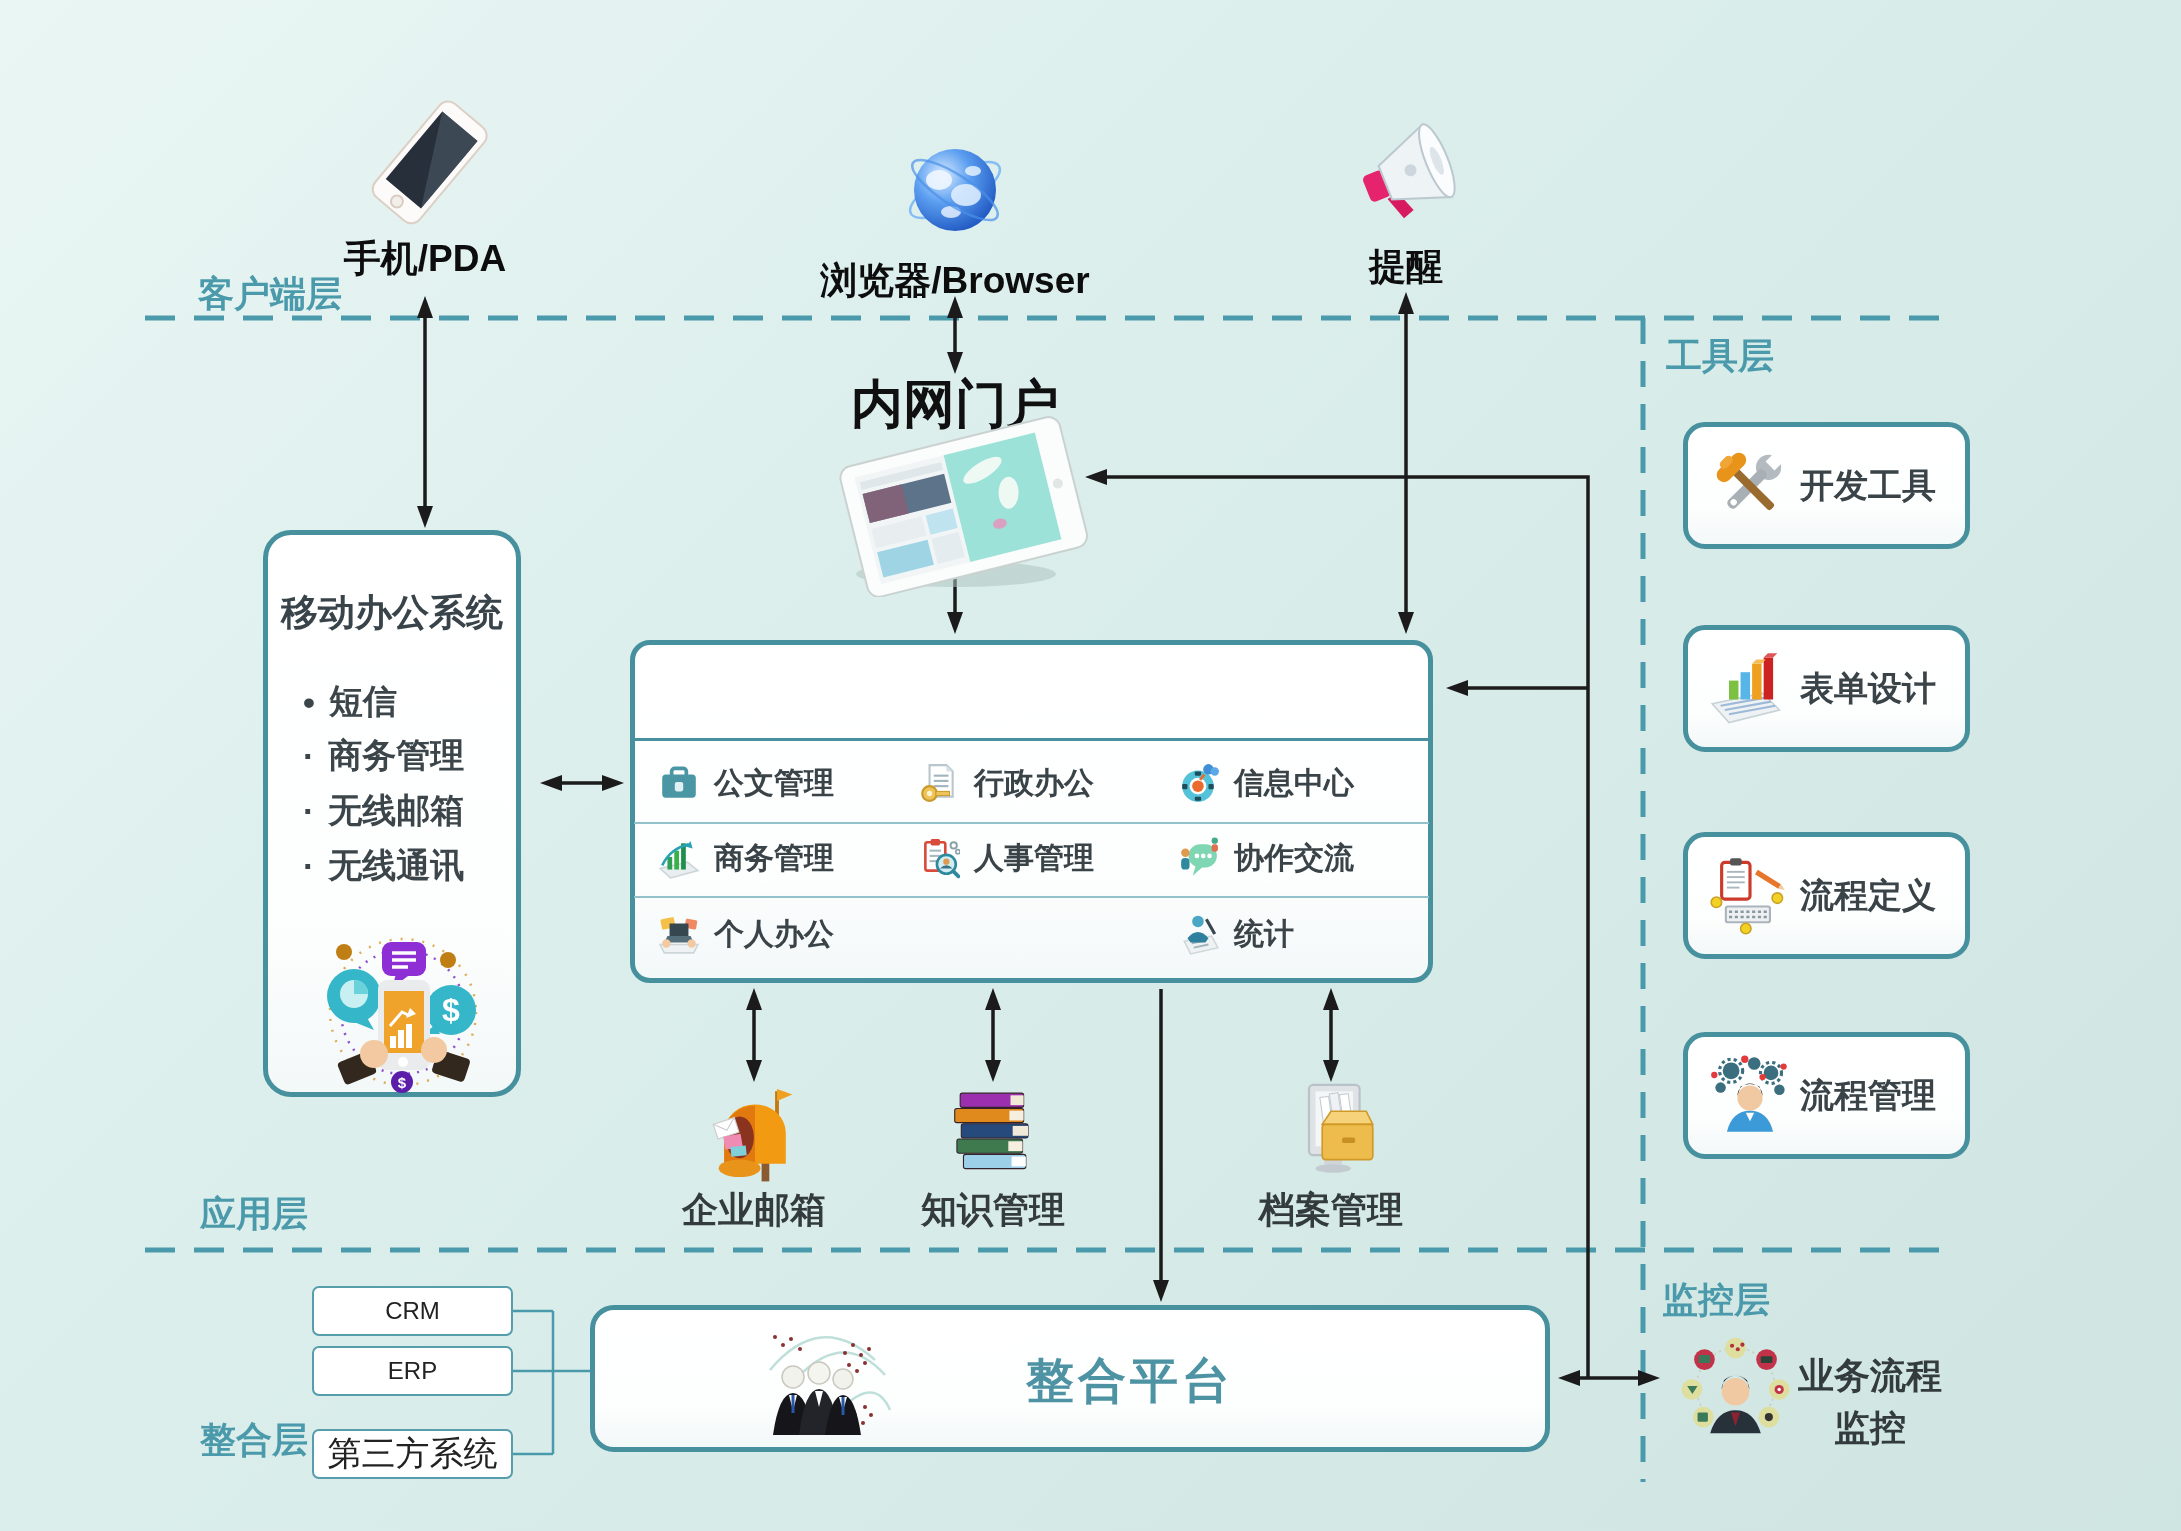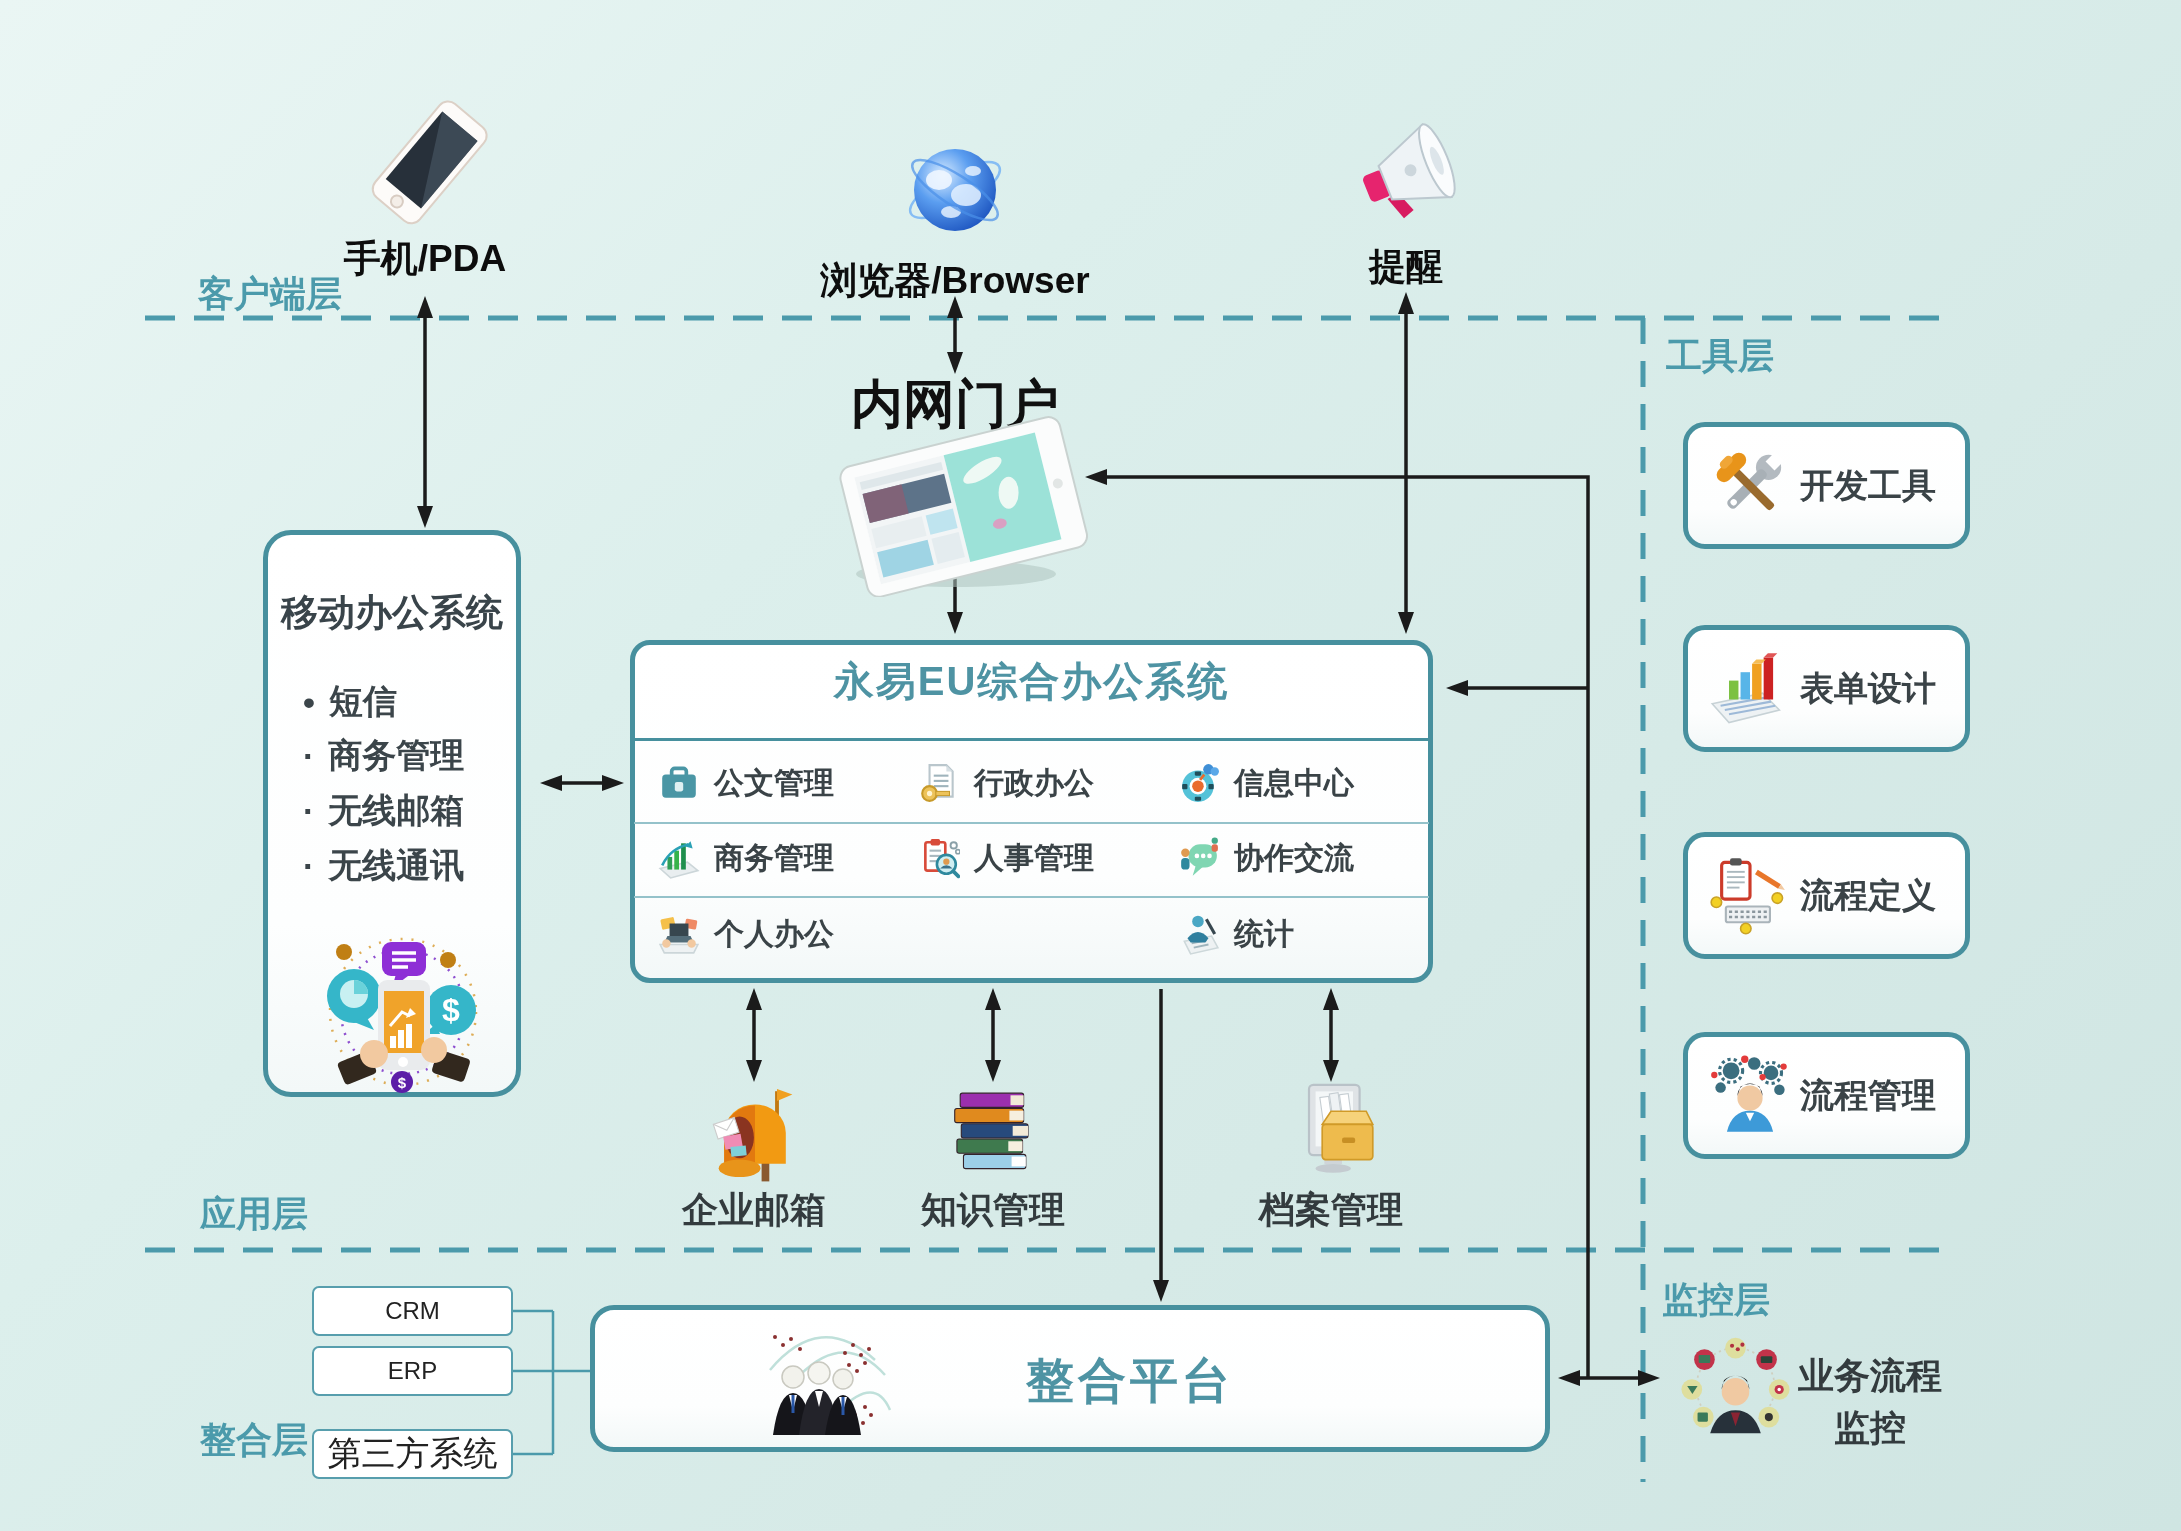--- a/index.html
+++ b/index.html
@@ -239,21 +239,20 @@
       <rect x="22" y="126" width="34" height="24" rx="4" fill="#32281e" transform="rotate(-22 39 138)"></rect>
       <circle cx="56" cy="124" r="14" fill="#f2c9a0"></circle>
       <rect x="116" y="124" width="34" height="24" rx="4" fill="#32281e" transform="rotate(18 133 136)"></rect>
       <circle cx="116" cy="120" r="13" fill="#f2c9a0"></circle>
       <circle cx="84" cy="152" r="11" fill="#5c1ea8"></circle>
       <text x="84" y="158" text-anchor="middle" font-size="15" font-weight="bold" fill="#ffffff" font-family="'Liberation Sans',sans-serif">$</text>
     </svg>
   </div>
 
   <div class="abs lvl panel main-box"></div>
-  <div class="abs lvl main-title">永易EU综合办公系统</div>
   <div class="abs lvl sep1"></div>
   <div class="abs lvl sep-light" style="top:822px;"></div>
   <div class="abs lvl sep-light" style="top:896px;"></div>
 
   <div class="abs lvl cell" style="left:658px;top:755px;">
     <svg width="42" height="42" viewBox="0 0 40 40">
       <rect x="13" y="6" width="14" height="9" rx="3" fill="none" stroke="#4a96a5" stroke-width="3.5"></rect>
       <rect x="4" y="12" width="32" height="22" rx="3.5" fill="#4a96a5"></rect>
       <rect x="16" y="19" width="8" height="9" rx="2" fill="#dff0f2"></rect>
     </svg>

